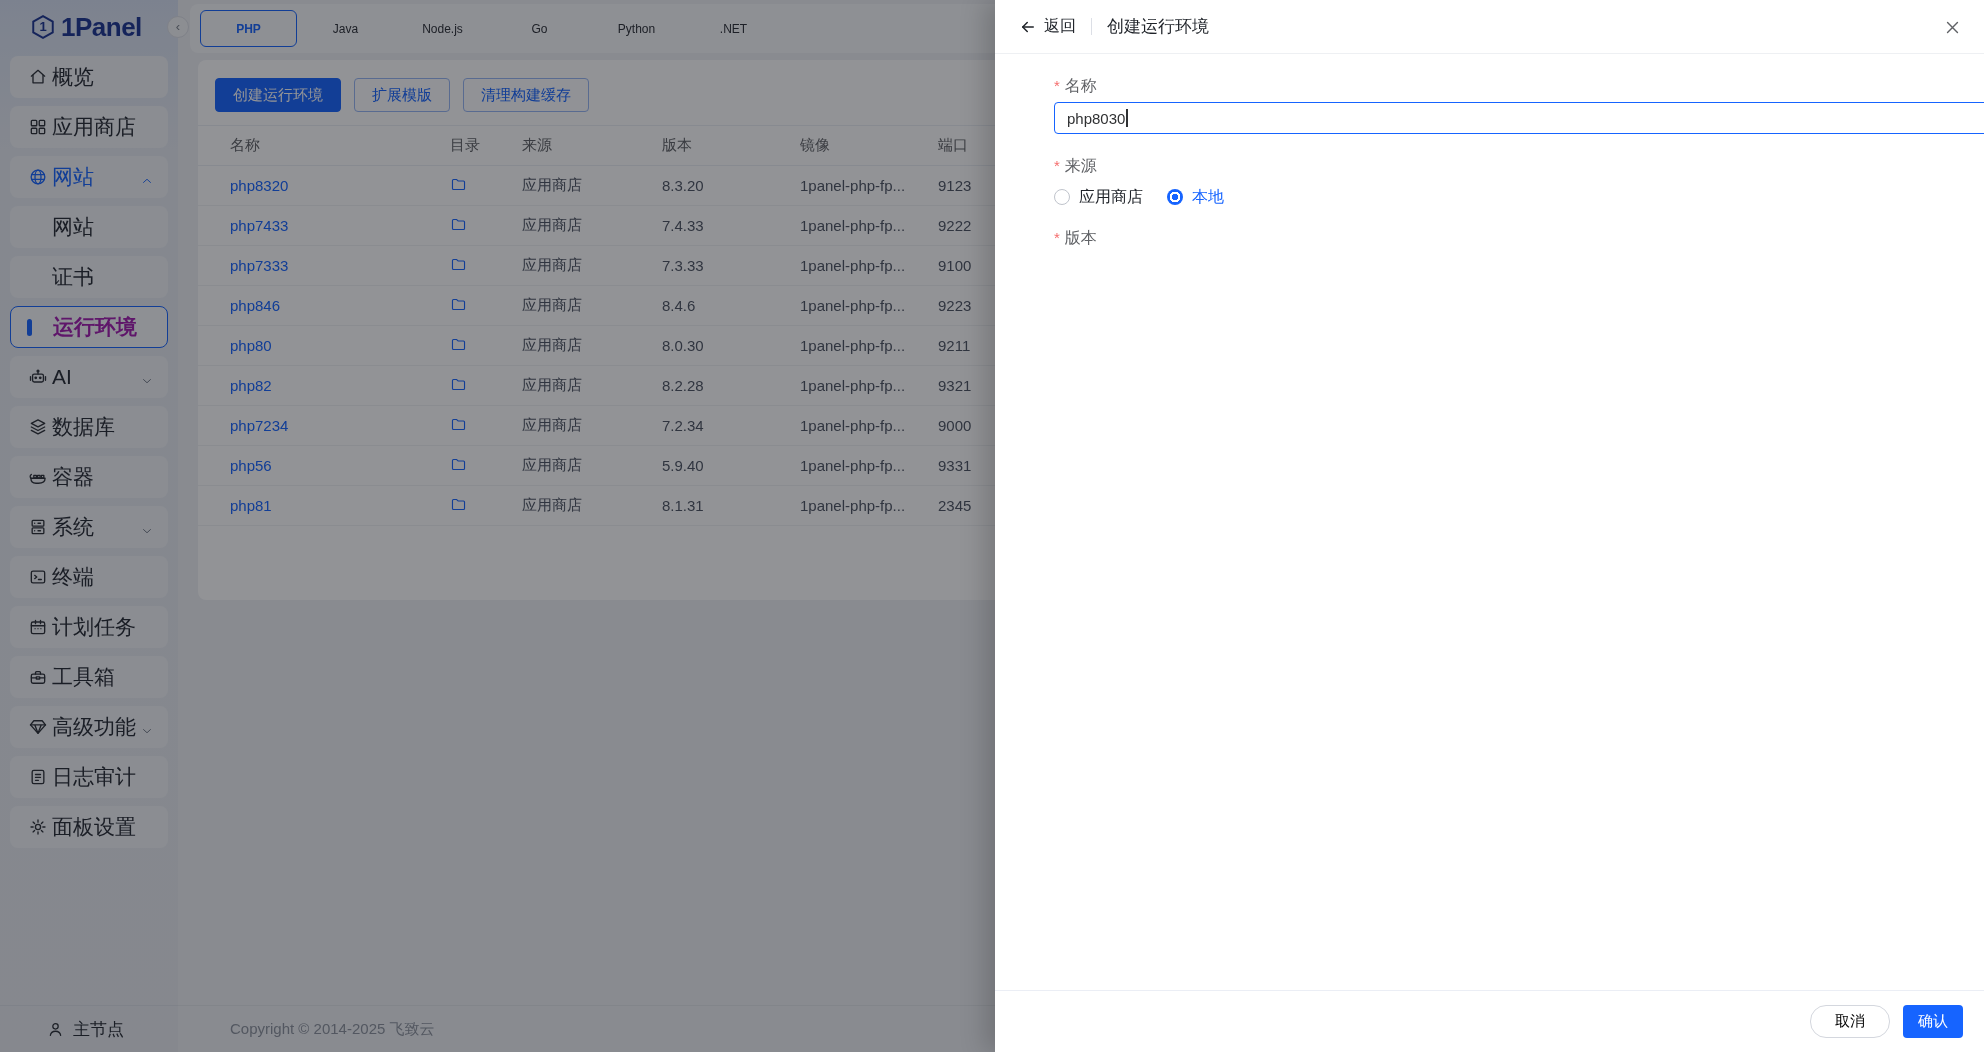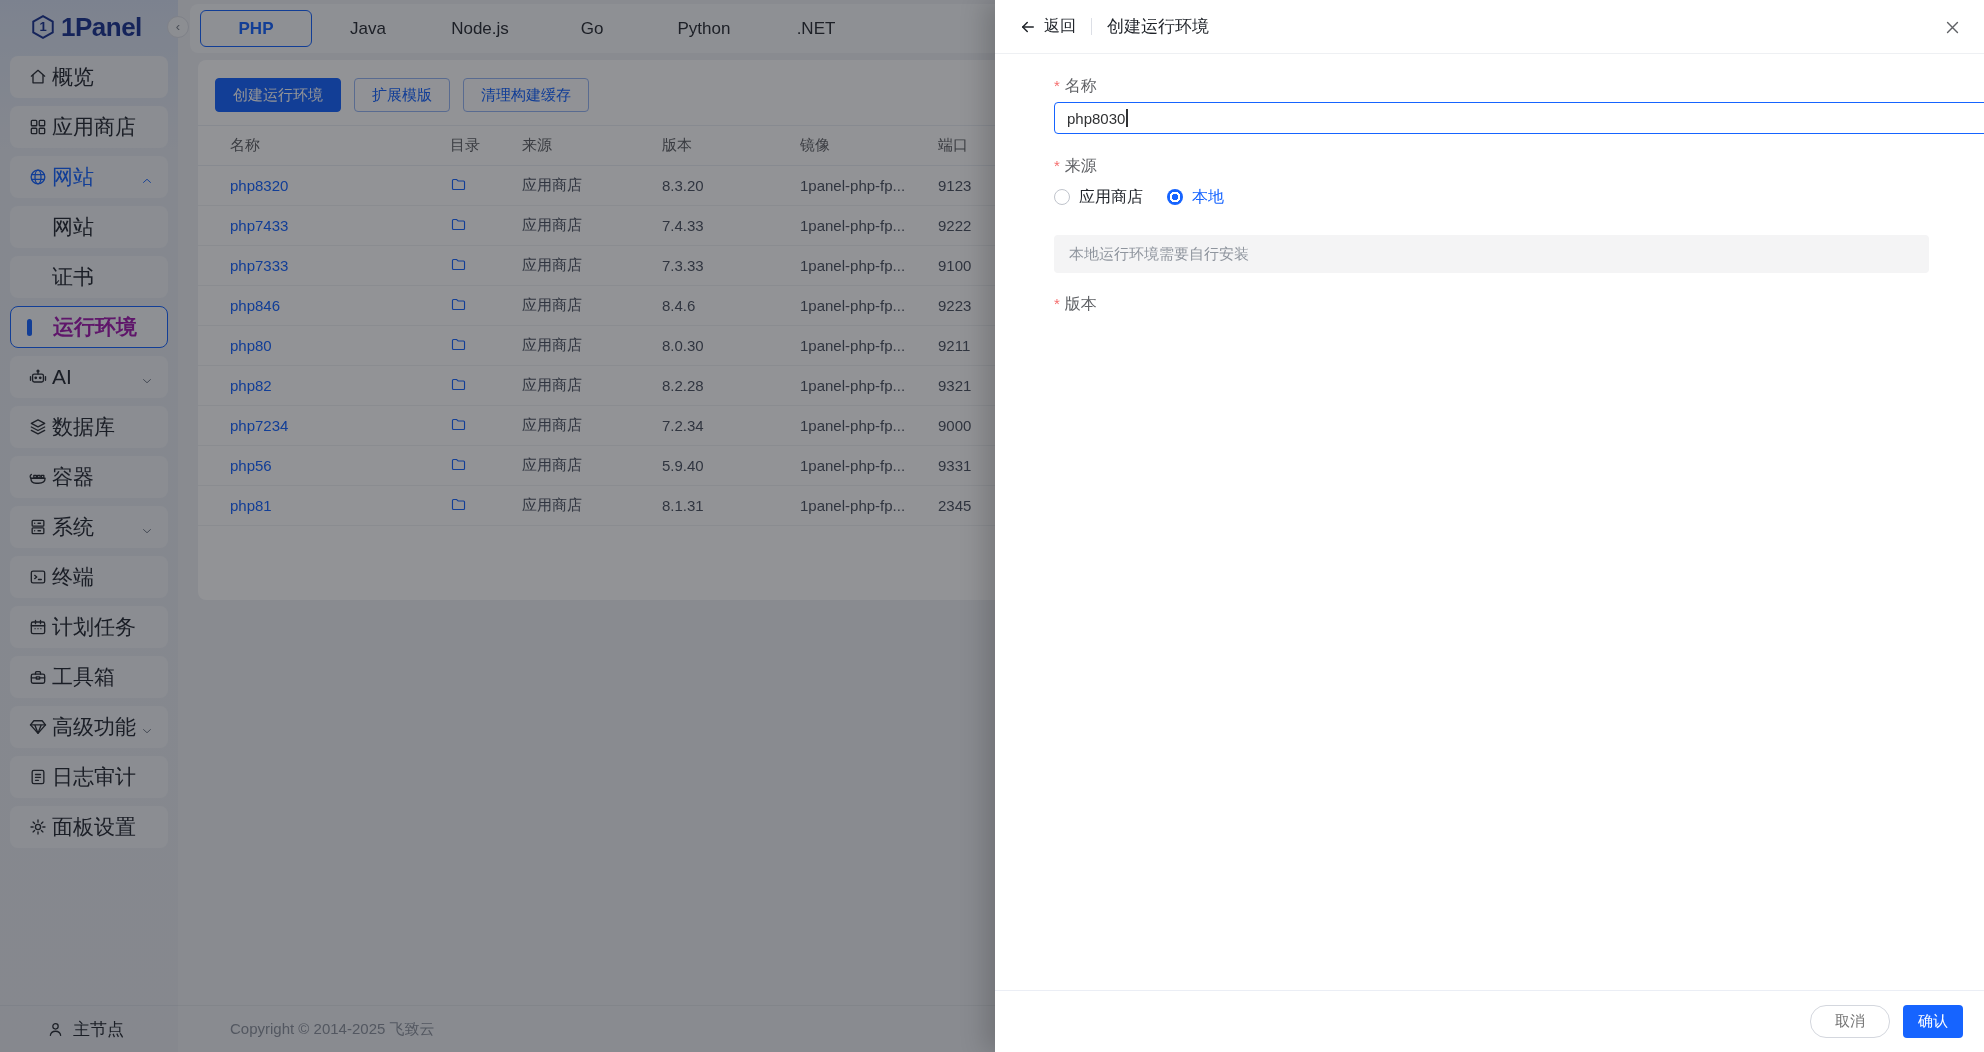--- a/index.html
+++ b/index.html
@@ -28,22 +28,22 @@
   .menu-item.selected { background:#f7f9fc; border:1.5px solid #1664ff; color:#a21caf; font-weight:700; }
   .menu-item.selected .sel-bar { position:absolute; left:16px; top:12px; width:5px; height:17px; border-radius:3px; background:#1664ff; }
   .sidebar-foot { position:absolute; left:0; bottom:0; width:178px; height:47px; border-top:1px solid #dde1e8;
     display:flex; align-items:center; padding-left:46px; font-size:17px; color:#262a33; cursor:pointer; }
   .sidebar-foot .mi-icon { width:19px; height:19px; margin-right:8px; }
 
   
   .main { position:absolute; left:178px; top:0; right:0; bottom:0; }
   .tabstrip { position:absolute; left:12px; top:4px; right:20px; height:49px; background:#f8f9fb; border-radius:8px;
     display:flex; align-items:center; padding-left:10px; }
-  .tab { width:112px; height:37px; display:flex; align-items:center; justify-content:center;
-    font-size:17px; color:#2b2f36; border-radius:6px; cursor:pointer; }
+  .tab { width:97px; height:37px; display:flex; align-items:center; justify-content:center;
+    font-size:12px; color:#2b2f36; border-radius:6px; cursor:pointer; }
   .tab.active { border:1.5px solid #1664ff; color:#1664ff; font-weight:600; }
   .card { position:absolute; left:20px; top:60px; width:1766px; height:540px; background:#fff; border-radius:8px; }
   .toolbar { display:flex; gap:13px; padding:18px 0 0 17px; }
   .btn { height:34px; display:inline-flex; align-items:center; border-radius:4px; font-size:15px; padding:0 17px; cursor:pointer; }
   .btn-primary { background:#1664ff; color:#fff; font-weight:500; border:1px solid #1664ff; }
   .btn-plain { background:#fdfdff; color:#1664ff; border:1px solid #98b6f5; font-weight:500; }
   .tbl { position:absolute; left:0; right:0; top:65px; }
   .tbl-row { display:grid; grid-template-columns:220px 72px 140px 138px 138px 1fr; align-items:center; padding-left:32px; }
   .tbl-head { height:41px; border-top:1px solid #ebeef5; border-bottom:1px solid #ebeef5; color:#606266; font-size:15px; font-weight:500; }
   .tbl-data { height:40px; border-bottom:1px solid #f0f2f5; font-size:15px; color:#4e5563; }
@@ -76,21 +76,21 @@
   .radio { width:16px; height:16px; border-radius:50%; cursor:pointer; }
   .radio.off { border:1px solid #c0c4cc; background:#fff; }
   .radio.on { background:radial-gradient(circle,#1664ff 0 3.5px,#fff 3.5px 5.5px,#1664ff 5.5px 8px); }
   .radio-label { margin-left:9px; font-size:16px; color:#1f2329; cursor:pointer; }
   .radio-label.on { color:#1664ff; font-weight:500; }
   .notice-box { width:875px; height:38px; margin-top:28px; background:#f4f4f5; border-radius:4px;
     display:flex; align-items:center; padding-left:15px; font-size:15px; color:#8f959e; }
   .drawer-footer { position:absolute; left:0; right:0; bottom:0; height:62px; border-top:1px solid #ebeef5;
     display:flex; align-items:center; justify-content:flex-end; padding-right:21px; gap:13px; }
   .btn-cancel { height:33px; padding:0 24px; border:1px solid #d4d7de; border-radius:16px; background:#fff;
-    color:#737373; font-size:15px; display:flex; align-items:center; cursor:pointer; }
+    color:#000000; font-size:15px; display:flex; align-items:center; cursor:pointer; }
   .btn-confirm { height:33px; padding:0 15px; border-radius:4px; background:#1664ff; color:#fff;
     font-size:15px; font-weight:500; display:flex; align-items:center; cursor:pointer; }
   .mt22 { margin-top:22px; } .mt21 { margin-top:21px; } .mt9 { margin-top:9px; } .mt11 { margin-top:11px; }
 </style>
 </head>
 <body>
 
 <div class="stage">
 
   <aside class="sidebar">
@@ -399,21 +399,20 @@
         <span class="req-star">*</span>
         <span>来源</span>
       </div>
       <div class="radio-row">
         <span class="radio off"></span>
         <span class="radio-label">应用商店</span>
         <span class="radio on" style="margin-left:24px;"></span>
         <span class="radio-label on">本地</span>
       </div>
 
-      <div class="notice-box">本地运行环境需要自行安装</div>
 
       <div class="fld-label mt21">
         <span class="req-star">*</span>
         <span>版本</span>
       </div>
     </div>
 
     <footer class="drawer-footer">
       <div class="btn-cancel">取消</div>
       <div class="btn-confirm">确认</div>

